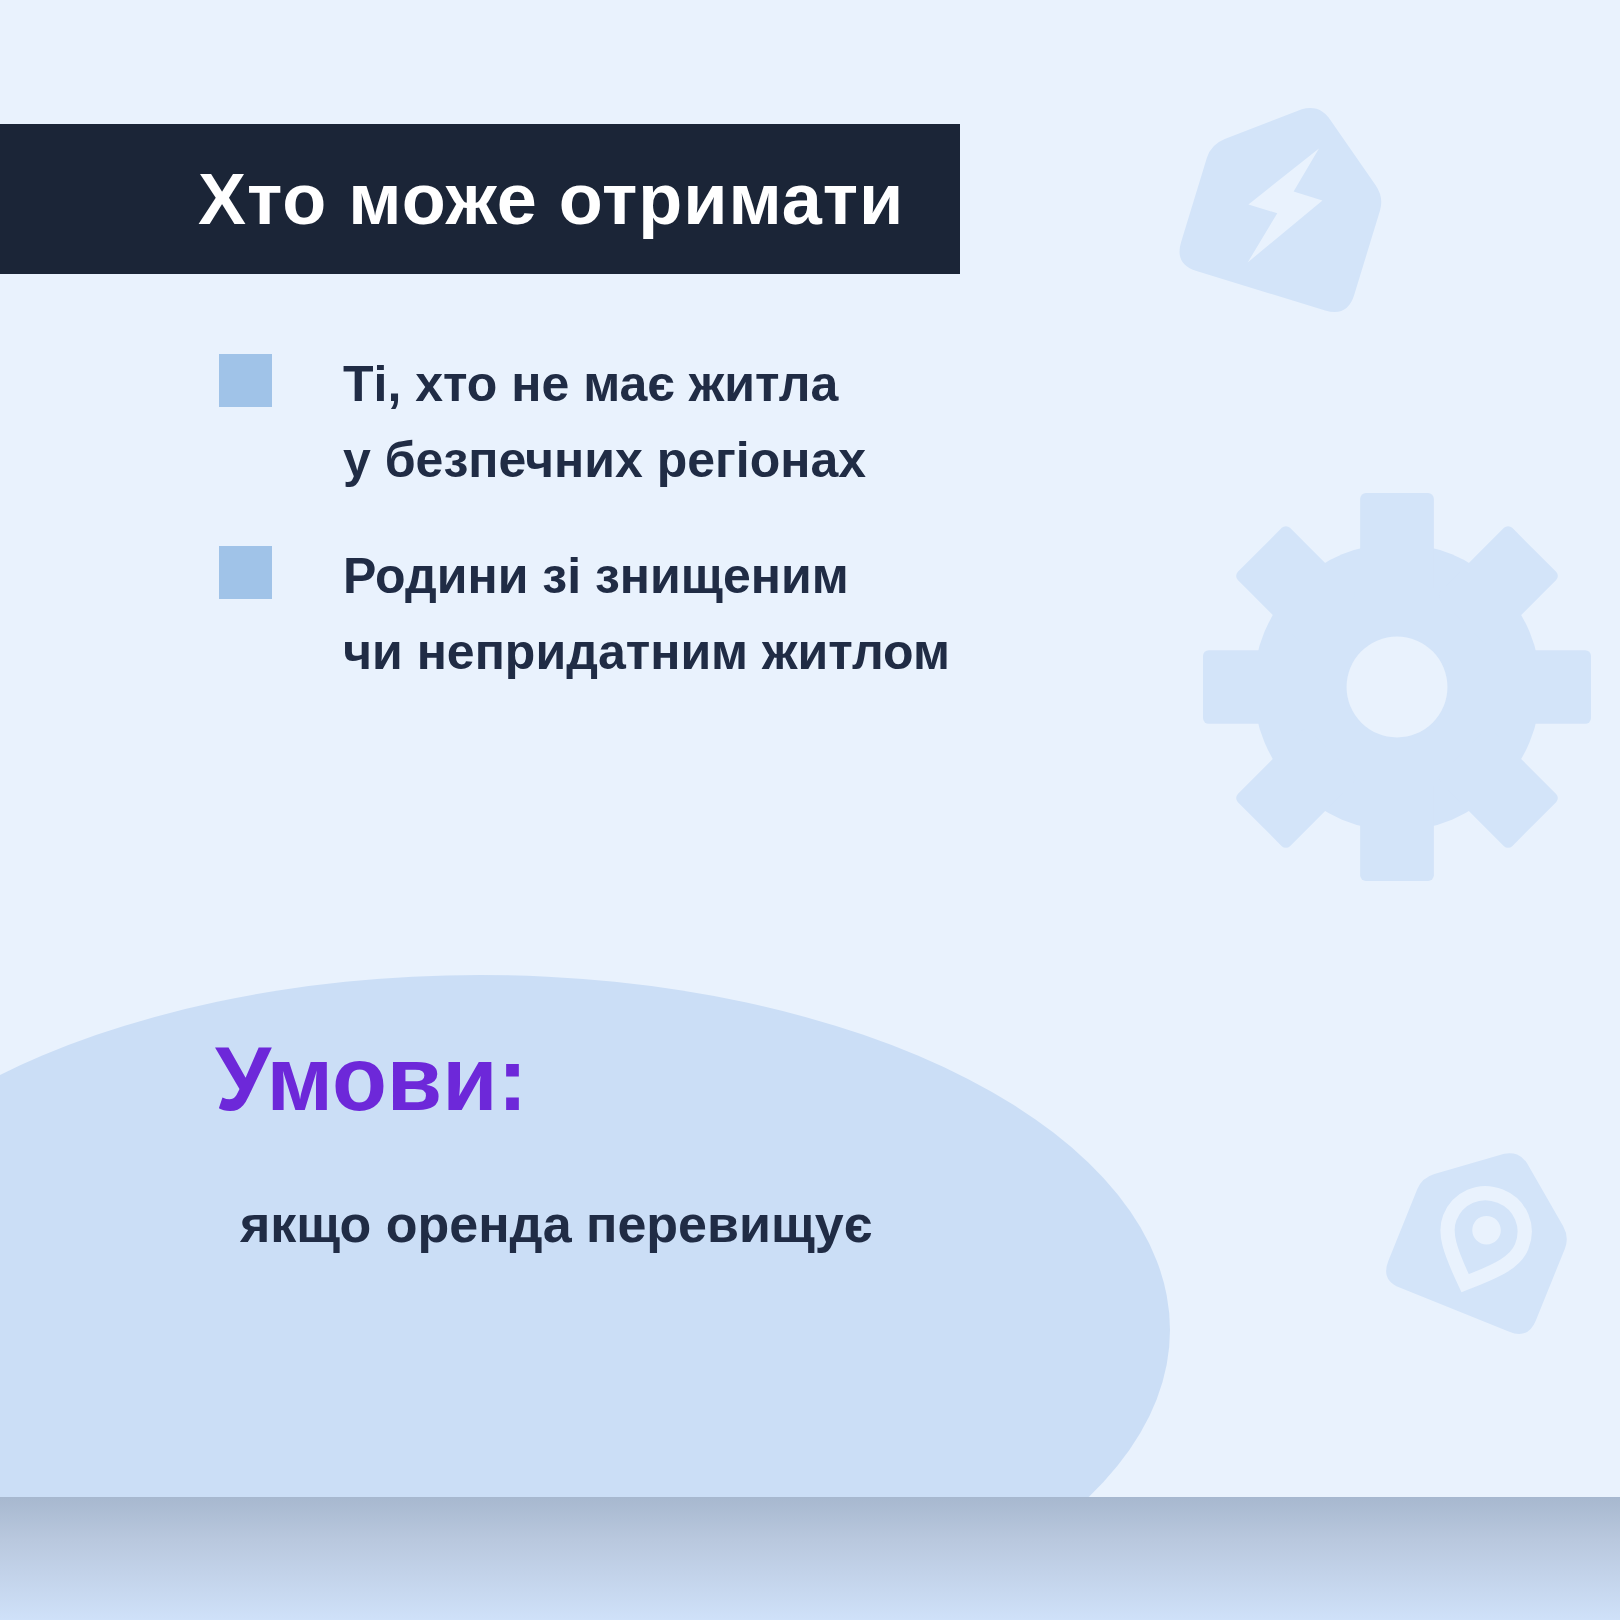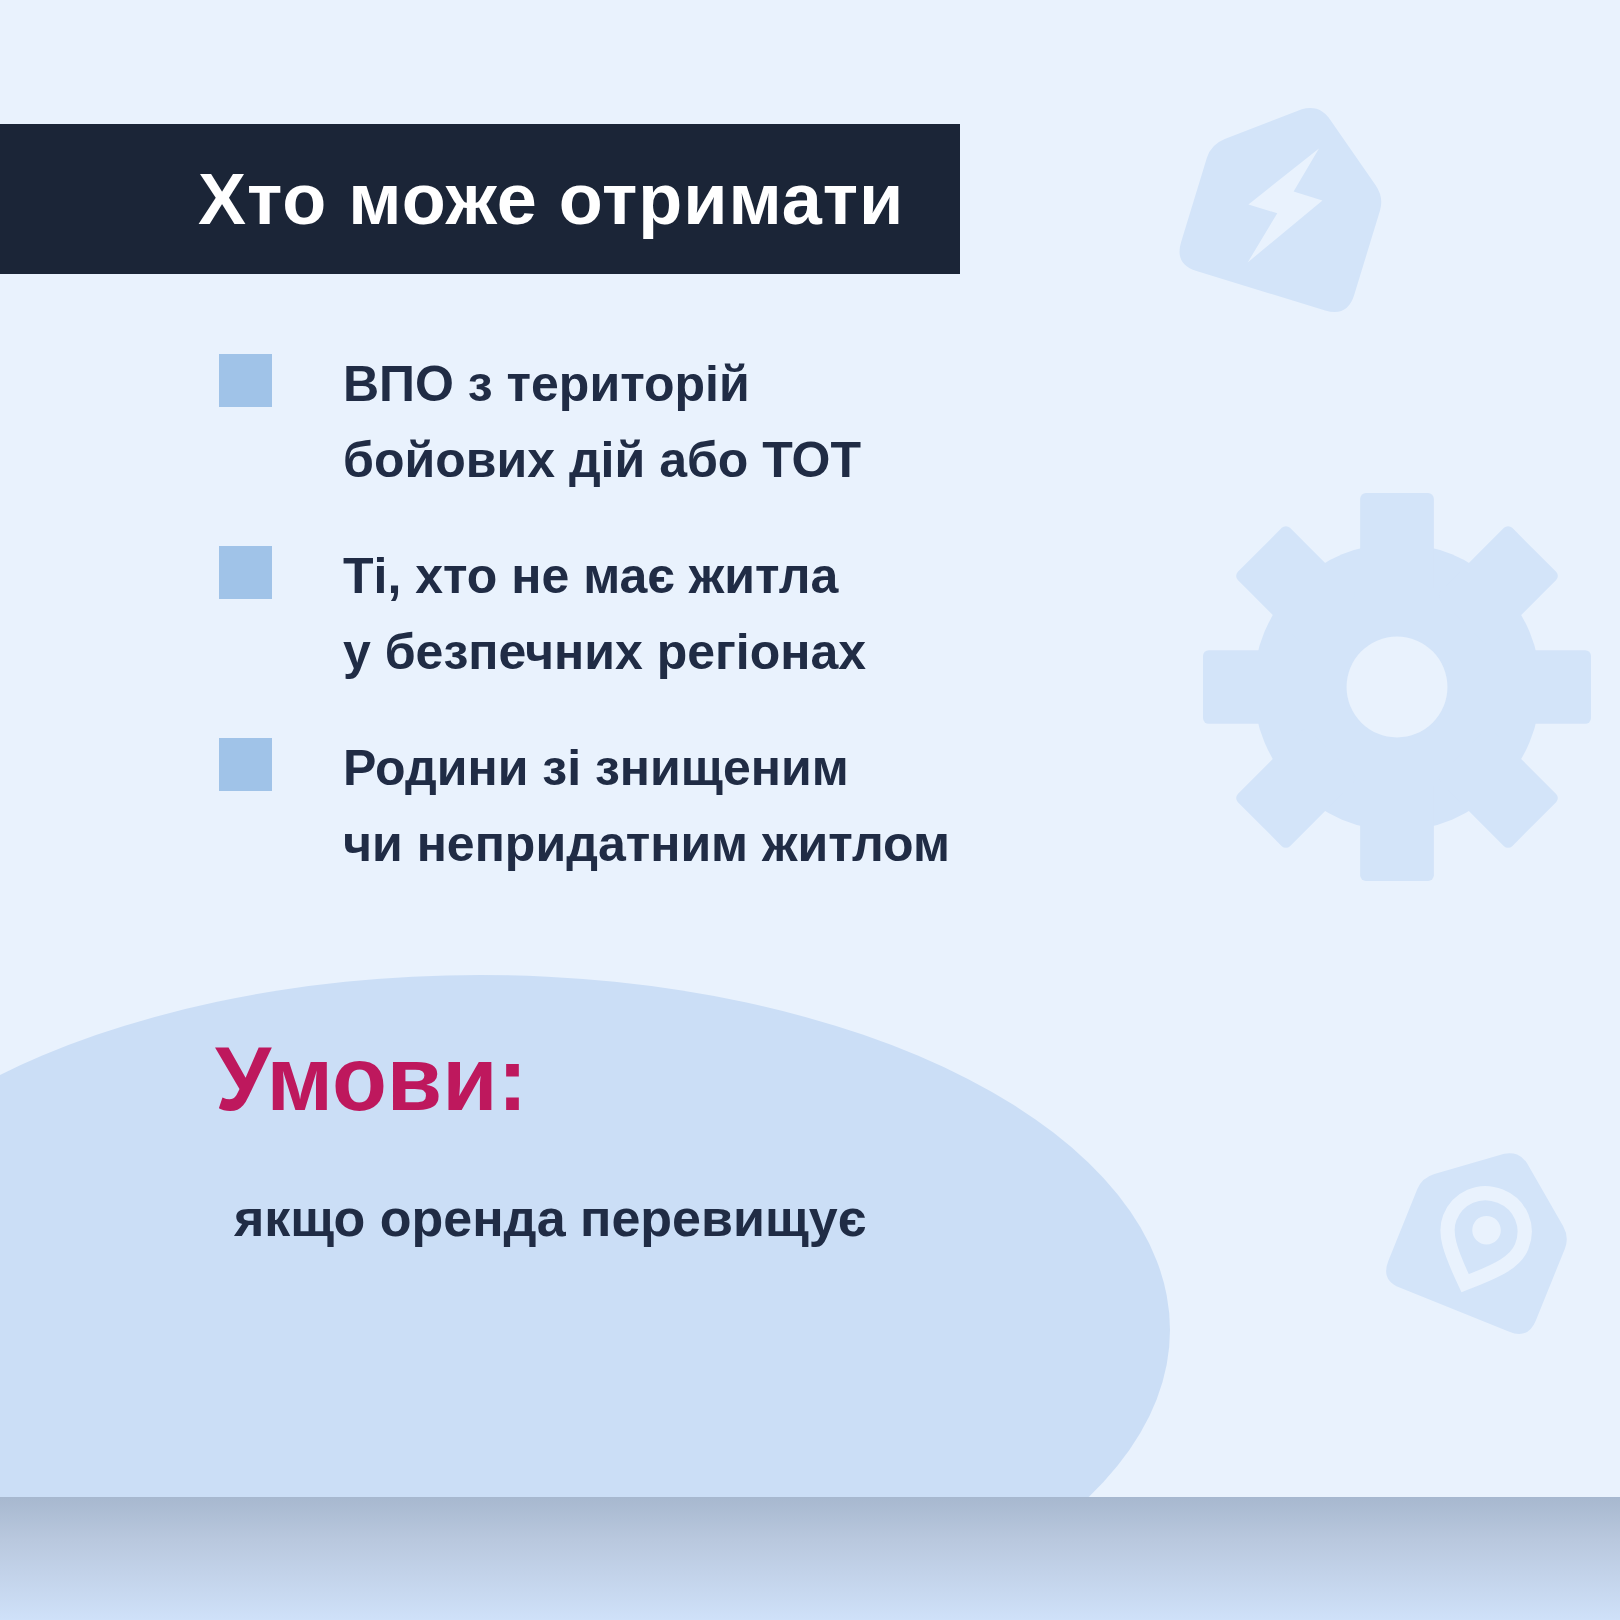--- a/index.html
+++ b/index.html
@@ -70,26 +70,26 @@
     white-space:nowrap;
   }
 
   
   .conditions-heading{
     position:absolute;
     left:215px;top:1028px;
     margin:0;
     font-size:90px;
     font-weight:800;
-    color:#be185d;
+    color:#6d28d9;
   }
   .conditions-text{
     position:absolute;
     left:222px;top:1166px;
-    margin:12px;
+    margin:18px;
     font-size:52px;
     font-weight:800;
     line-height:81px;
     color:#202c45;
     white-space:nowrap;
   }
 
   
   .bottom-band{
     position:absolute;
@@ -131,24 +131,20 @@
 
   <div class="blob"></div>
 
   <header class="title-bar">
     <h1 class="title">Хто може отримати</h1>
   </header>
 
   <ul class="bullets">
     <li class="bullet-item">
       <span class="bullet-square"></span>
-      <p class="bullet-text"><span>ВПО з територій</span><br><span>бойових дій або ТОТ</span></p>
-    </li>
-    <li class="bullet-item">
-      <span class="bullet-square"></span>
       <p class="bullet-text"><span>Ті, хто не має житла</span><br><span>у безпечних регіонах</span></p>
     </li>
     <li class="bullet-item">
       <span class="bullet-square"></span>
       <p class="bullet-text"><span>Родини зі знищеним</span><br><span>чи непридатним житлом</span></p>
     </li>
   </ul>
 
   <h2 class="conditions-heading">Умови:</h2>
   <p class="conditions-text"><span>якщо оренда перевищує</span><br><br></p>

